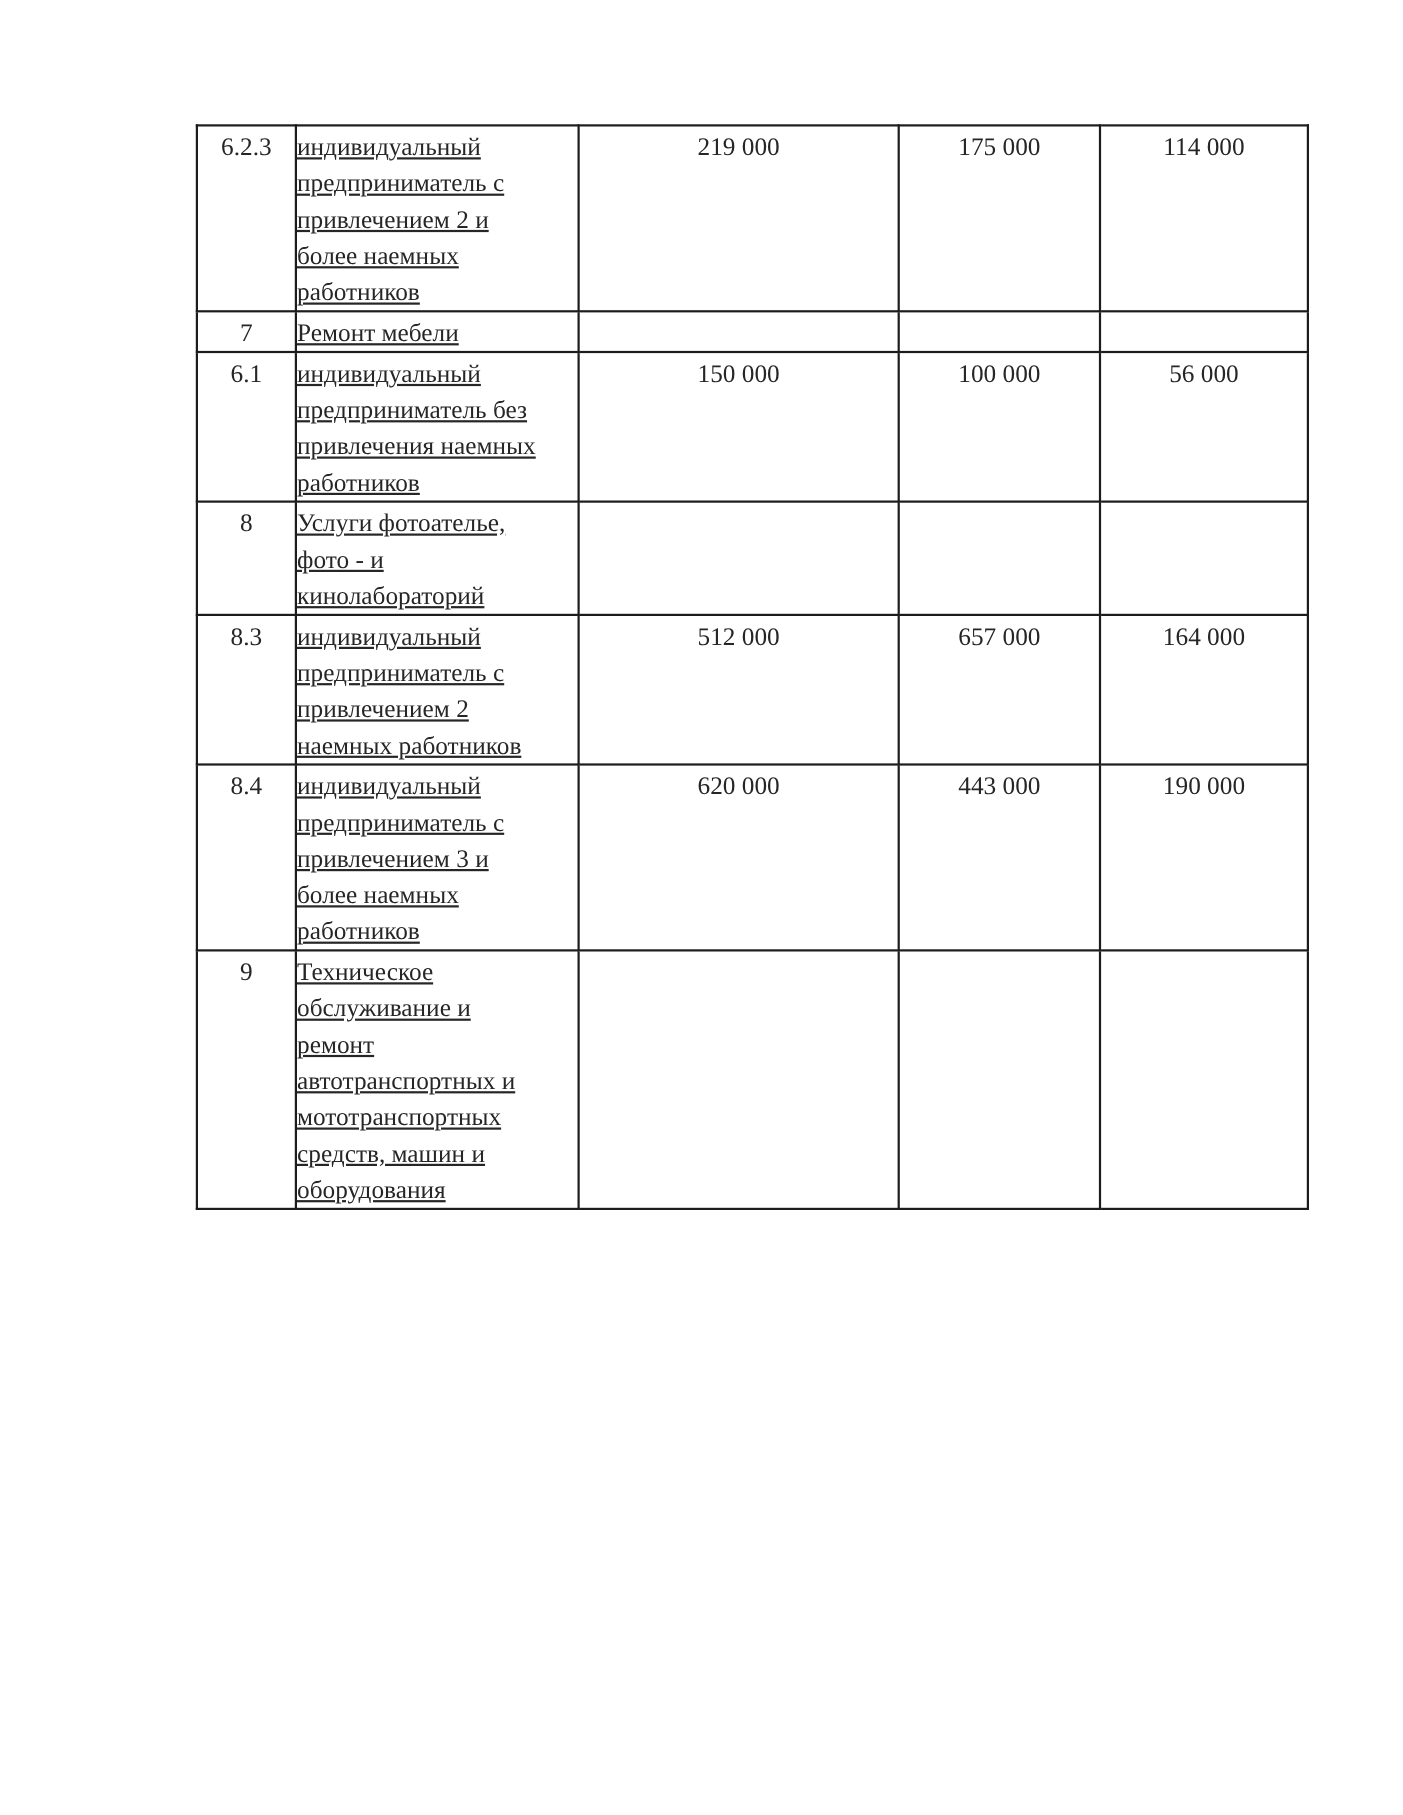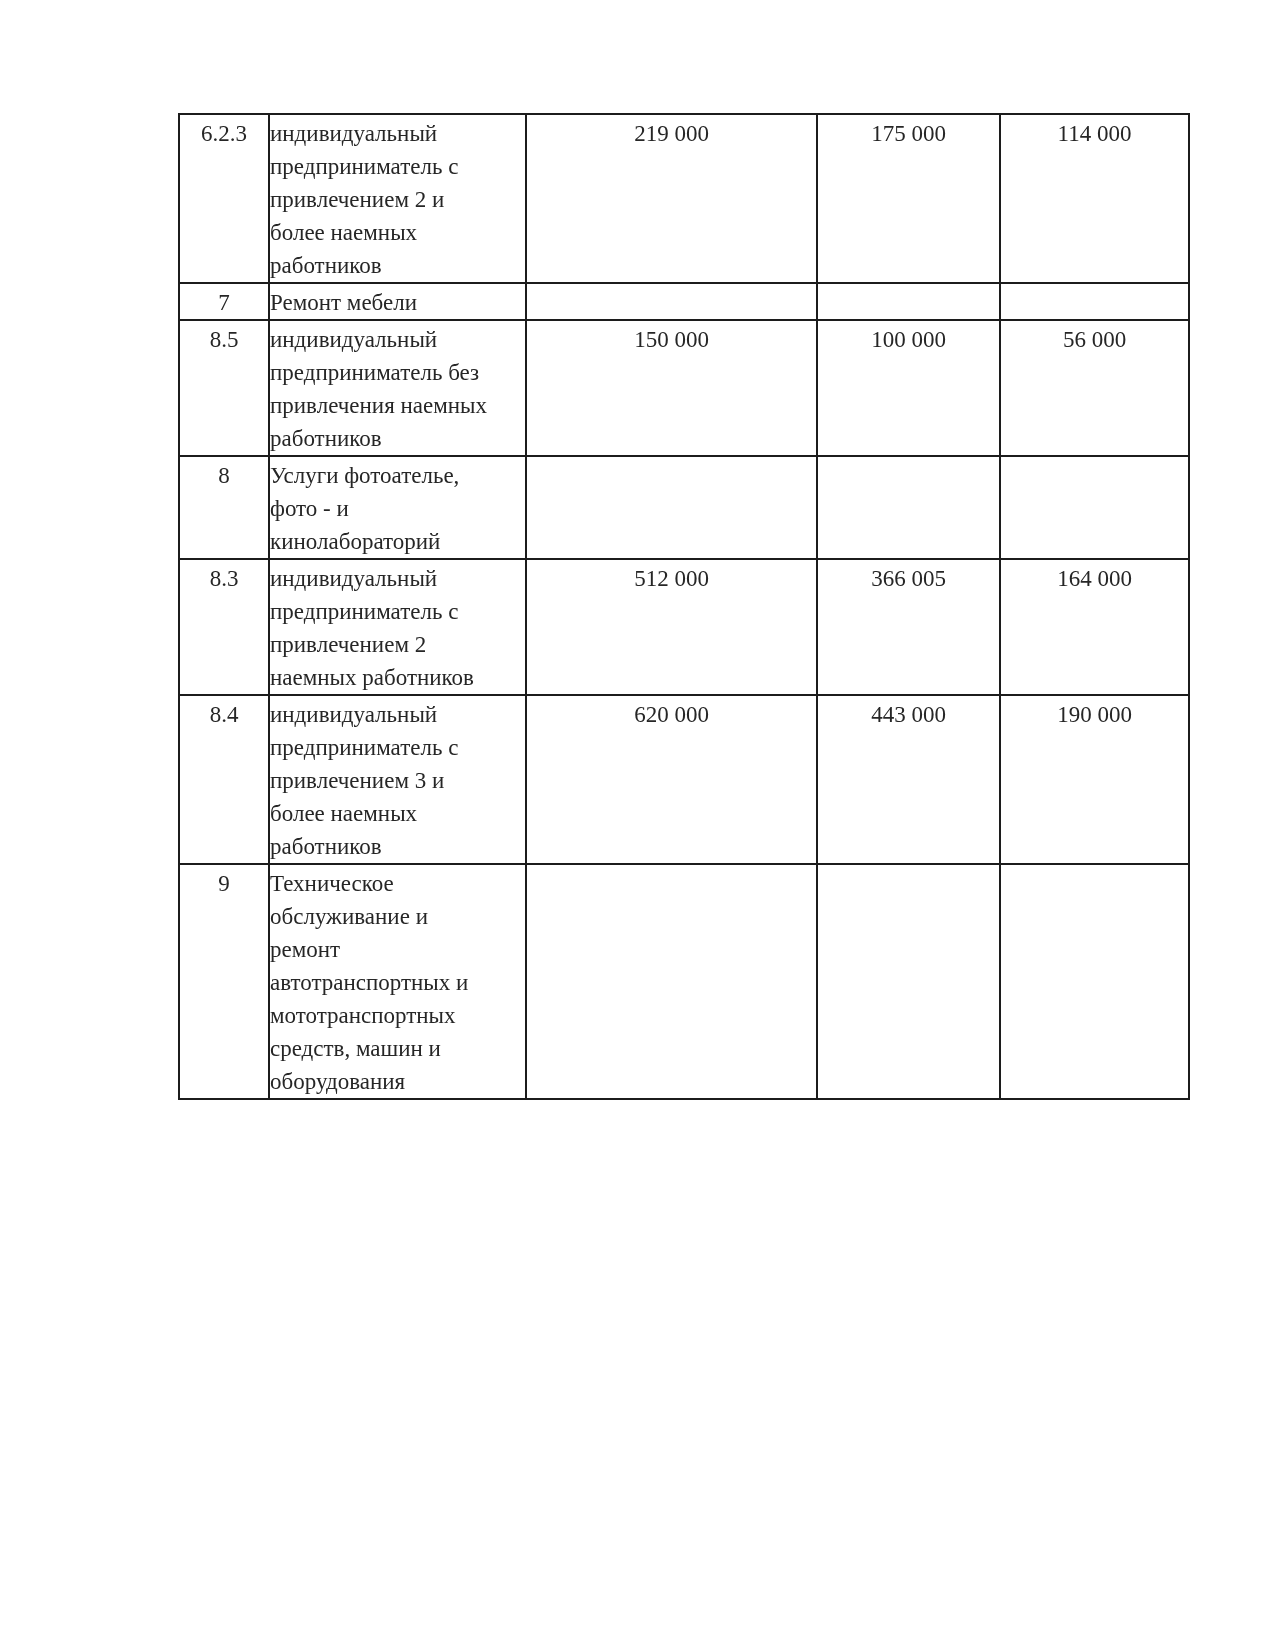--- a/index.html
+++ b/index.html
@@ -40,20 +40,21 @@
   td.c-num {
     text-align: center;
     padding-left: 2px;
     padding-right: 2px;
   }
   td.c-name {
     text-align: left;
     padding-left: 13px;
     padding-right: 13px;
     white-space: pre-line;
+    text-decoration: underline;
   }
   td.c-val {
     text-align: center;
     padding-left: 2px;
     padding-right: 2px;
   }
 </style>
 </head>
 <body>
 
@@ -79,21 +80,21 @@
         <td class="c-val">114 000</td>
       </tr>
       <tr>
         <td class="c-num">7</td>
         <td class="c-name">Ремонт мебели</td>
         <td class="c-val"></td>
         <td class="c-val"></td>
         <td class="c-val"></td>
       </tr>
       <tr>
-        <td class="c-num">8.5</td>
+        <td class="c-num">6.1</td>
         <td class="c-name">индивидуальный
 предприниматель без
 привлечения наемных
 работников</td>
         <td class="c-val">150 000</td>
         <td class="c-val">100 000</td>
         <td class="c-val">56 000</td>
       </tr>
       <tr>
         <td class="c-num">8</td>
@@ -104,21 +105,21 @@
         <td class="c-val"></td>
         <td class="c-val"></td>
       </tr>
       <tr>
         <td class="c-num">8.3</td>
         <td class="c-name">индивидуальный
 предприниматель с
 привлечением 2
 наемных работников</td>
         <td class="c-val">512 000</td>
-        <td class="c-val">366 005</td>
+        <td class="c-val">657 000</td>
         <td class="c-val">164 000</td>
       </tr>
       <tr>
         <td class="c-num">8.4</td>
         <td class="c-name">индивидуальный
 предприниматель с
 привлечением 3 и
 более наемных
 работников</td>
         <td class="c-val">620 000</td>

